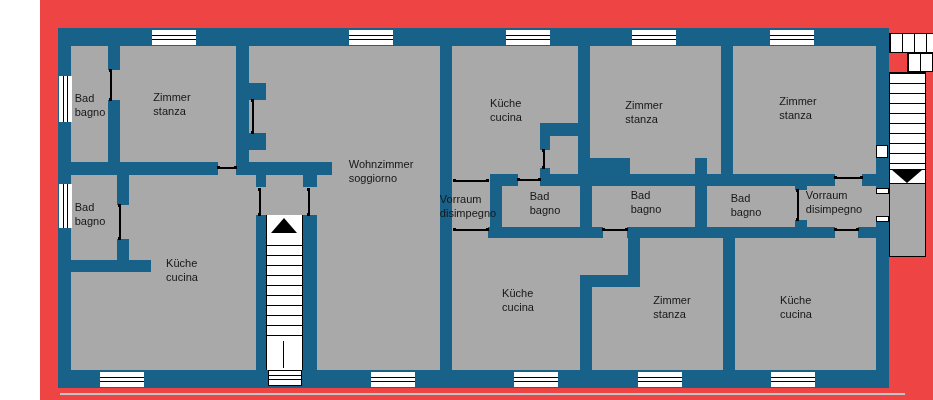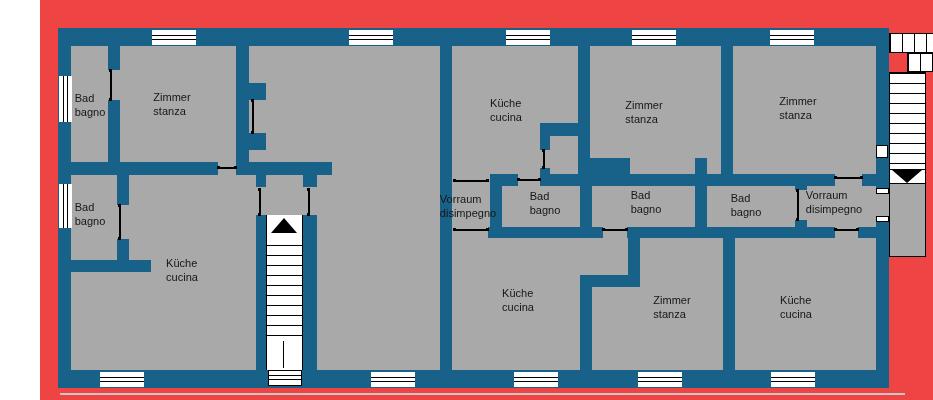--- a/index.html
+++ b/index.html
@@ -112,20 +112,22 @@
     <div class="abs outline" style="left: 867px; top: 53px; width: 59px; height: 19px; background: repeating-linear-gradient(to right, rgb(0, 0, 0) 0px, rgb(0, 0, 0) 1px, rgb(255, 255, 255) 1px, rgb(255, 255, 255) 12px);"></div>
     <div class="abs outline" style="left: 849px; top: 72px; width: 37px; height: 98px; background: repeating-linear-gradient(rgb(0, 0, 0) 0px, rgb(0, 0, 0) 1px, rgb(255, 255, 255) 1px, rgb(255, 255, 255) 10px);"></div>
     <div class="abs stair-white lr-outline" style="left: 849px; top: 170px; width: 37px; height: 13px;"></div>
     <div class="abs " style="left: 852px; top: 170px; width: 0px; height: 0px; border-left: 15px solid transparent; border-right: 15px solid transparent; border-top: 13px solid rgb(0, 0, 0);"></div>
     <div class="abs floor outline" style="left: 849px; top: 183px; width: 37px; height: 74px;"></div>
     <div class="abs " style="left: 20px; top: 393px; width: 845px; height: 2px; background: rgb(198, 198, 198);"></div>
     <div class="room-label" style="left: 50px; top: 105px; color: rgb(22, 22, 22);">Bad
 bagno</div>
     <div class="room-label" style="left: 132px; top: 104px; color: rgb(22, 22, 22);">Zimmer
 stanza</div>
+    <div class="room-label" style="left: 341px; top: 171px; color: rgb(22, 22, 22);">Wohnzimmer
+soggiorno</div>
     <div class="room-label" style="left: 466px; top: 110px; color: rgb(22, 22, 22);">Küche
 cucina</div>
     <div class="room-label" style="left: 604px; top: 112px; color: rgb(22, 22, 22);">Zimmer
 stanza</div>
     <div class="room-label" style="left: 758px; top: 108px; color: rgb(22, 22, 22);">Zimmer
 stanza</div>
     <div class="room-label" style="left: 50px; top: 214px; color: rgb(22, 22, 22);">Bad
 bagno</div>
     <div class="room-label" style="left: 142px; top: 270px; color: rgb(22, 22, 22);">Küche
 cucina</div>

